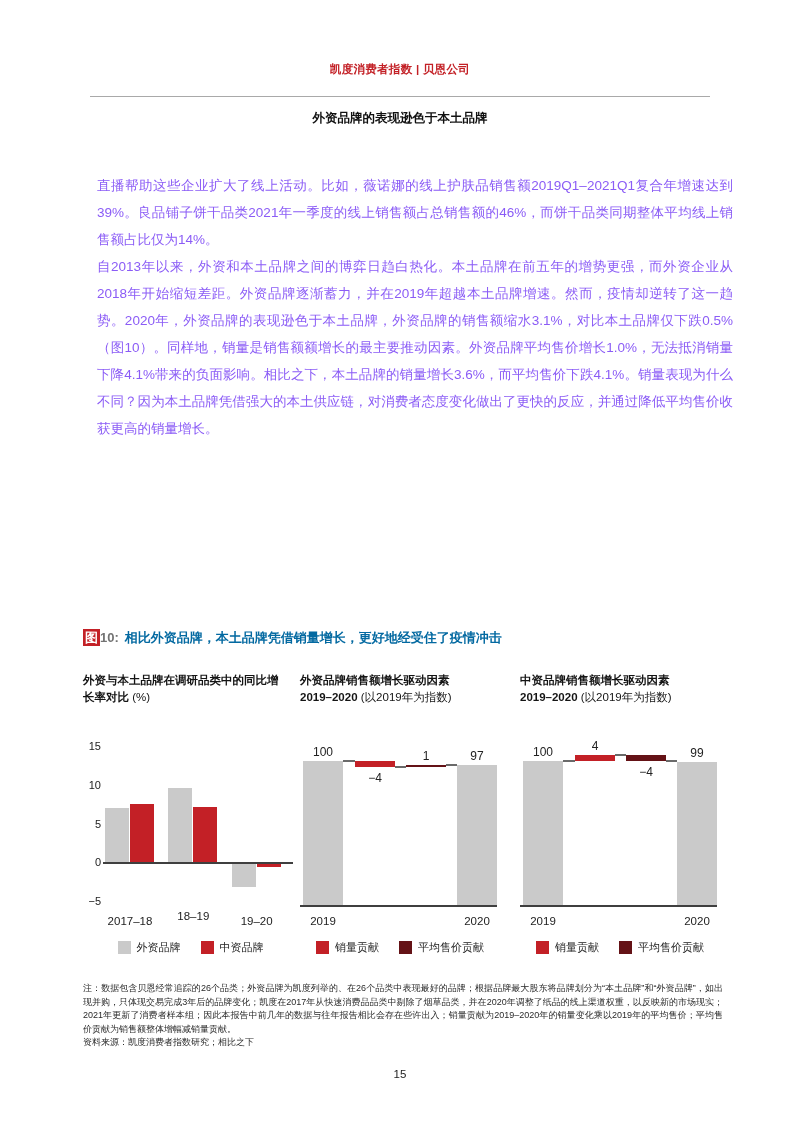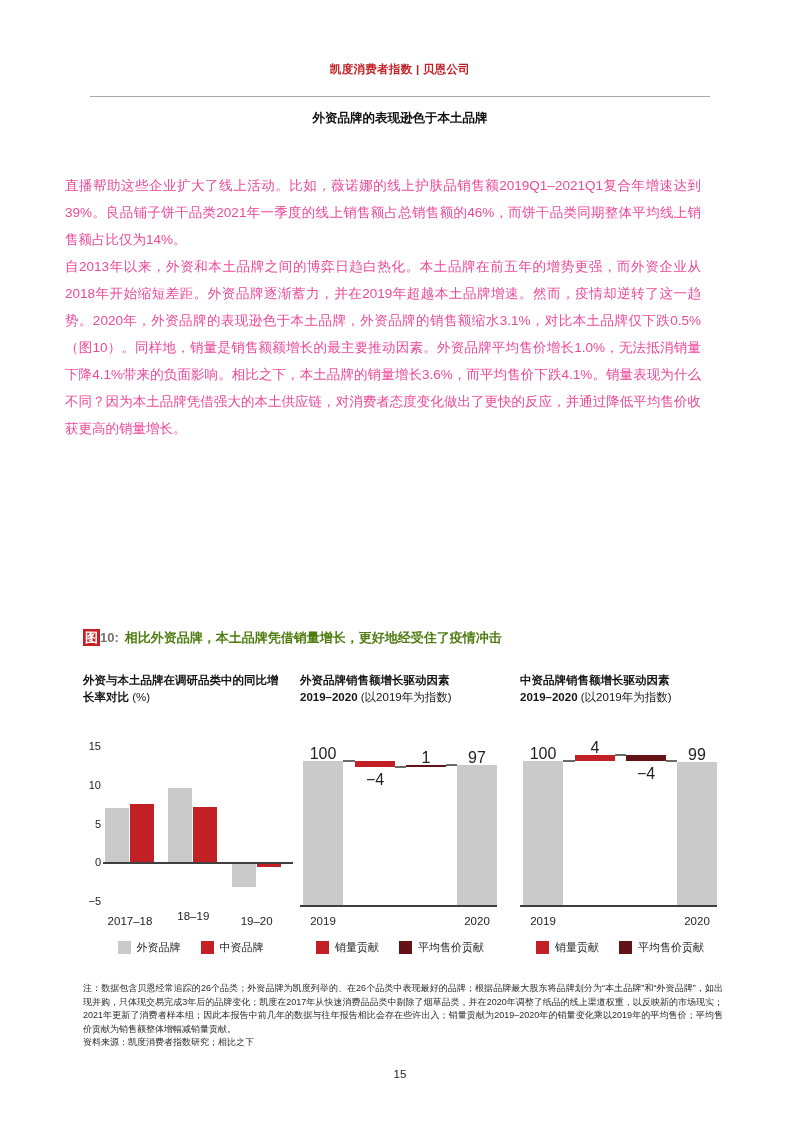--- a/index.html
+++ b/index.html
@@ -7,40 +7,40 @@
   .page {
     position:relative; width:800px; height:1130px; margin:0 auto;
     background:#ffffff; overflow:hidden;
     font-family:"Liberation Sans","DejaVu Sans",sans-serif; color:#1a1a1a;
   }
   .brand { position:absolute; top:62px; left:0; width:800px; text-align:center;
     font-size:11.5px; font-weight:bold; color:#c32026; letter-spacing:.3px; }
   .rule { position:absolute; top:96px; left:90px; width:620px; height:1px; background:#a9a9a9; }
   .section-title { position:absolute; top:110px; left:0; width:800px; text-align:center;
     font-size:12.5px; font-weight:600; color:#111; }
-  .para { position:absolute; left:65px; width:636px; font-size:13.5px; line-height:27px;
-    text-align:justify; color:#ec4899; }
+  .para { position:absolute; left:97px; width:636px; font-size:13.5px; line-height:27px;
+    text-align:justify; color:#8b5cf6; }
   .p1 { top:172px; } .p2 { top:253px; }
   .figcap { position:absolute; top:629px; left:83px; width:650px; font-size:13px; }
   .figcap .box { display:inline-block; background:#c32026; color:#fff; font-weight:bold;
     padding:0 2px; line-height:17px; }
   .figcap .num { color:#737373; font-weight:bold; padding-right:6px; }
-  .figcap .cap { color:#4d7c0f; font-weight:bold;text-align:center; }
+  .figcap .cap { color:#0369a1; font-weight:bold;text-align:center; }
   .charts { position:absolute; top:672px; left:0; width:800px; height:300px; }
   .chart-col { position:absolute; top:0; height:300px; }
   .chart-title { position:absolute; top:0; left:0; font-size:11.5px; font-weight:bold;
     line-height:17px; color:#141414; }
   .chart-title .tn { font-weight:normal; }
   .plot { position:absolute; top:68px; left:0; right:0; height:200px; }
   .tick { position:absolute; font-size:11px; color:#222; text-align:right; }
   .xlabel { position:absolute; font-size:11.5px; color:#222; text-align:center; }
   .bar, .wbar { position:absolute; }
   .axisline, .baseline { position:absolute; height:2px; background:#3f3f3f; }
   .connector { position:absolute; height:0; border-top:2px dashed #6a6a6a; }
-  .vlabel { position:absolute; font-size:16px; color:#222; text-align:center; }
+  .vlabel { position:absolute; font-size:12px; color:#222; text-align:center; }
   .legend { position:absolute; top:268px; left:0; right:0; display:flex;
     justify-content:center; gap:20px; font-size:11px; color:#222; }
   .legend-item { display:flex; align-items:center; }
   .swatch { width:13px; height:13px; margin-right:6px; flex:none; }
   .notes { position:absolute; top:982px; left:83px; width:640px; font-size:9px;
     line-height:13.5px; color:#2a2a2a; text-align:justify; }
   .notes .src { margin-top:0; }
   .pagenum { position:absolute; top:1068px; left:0; width:800px; text-align:center;
     font-size:11.5px; color:#222; }
 </style>

